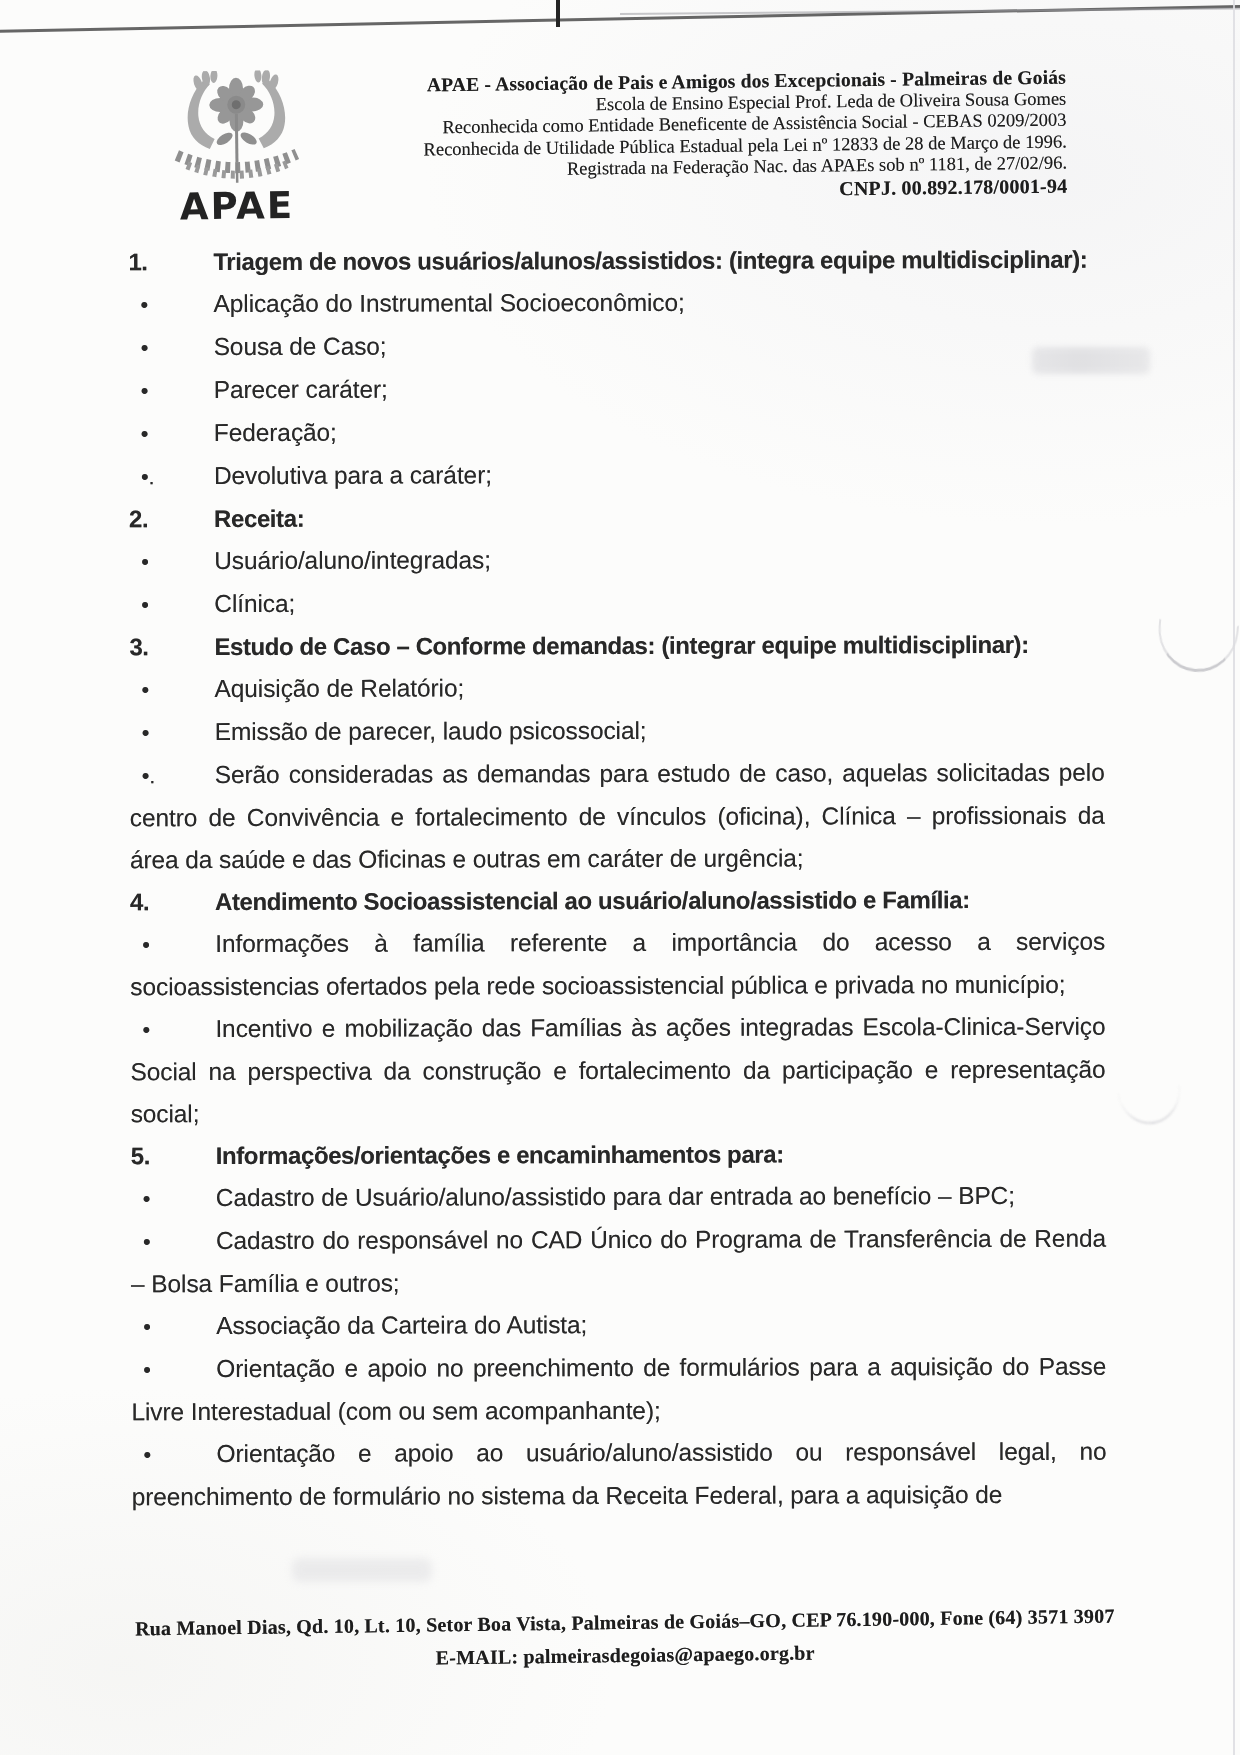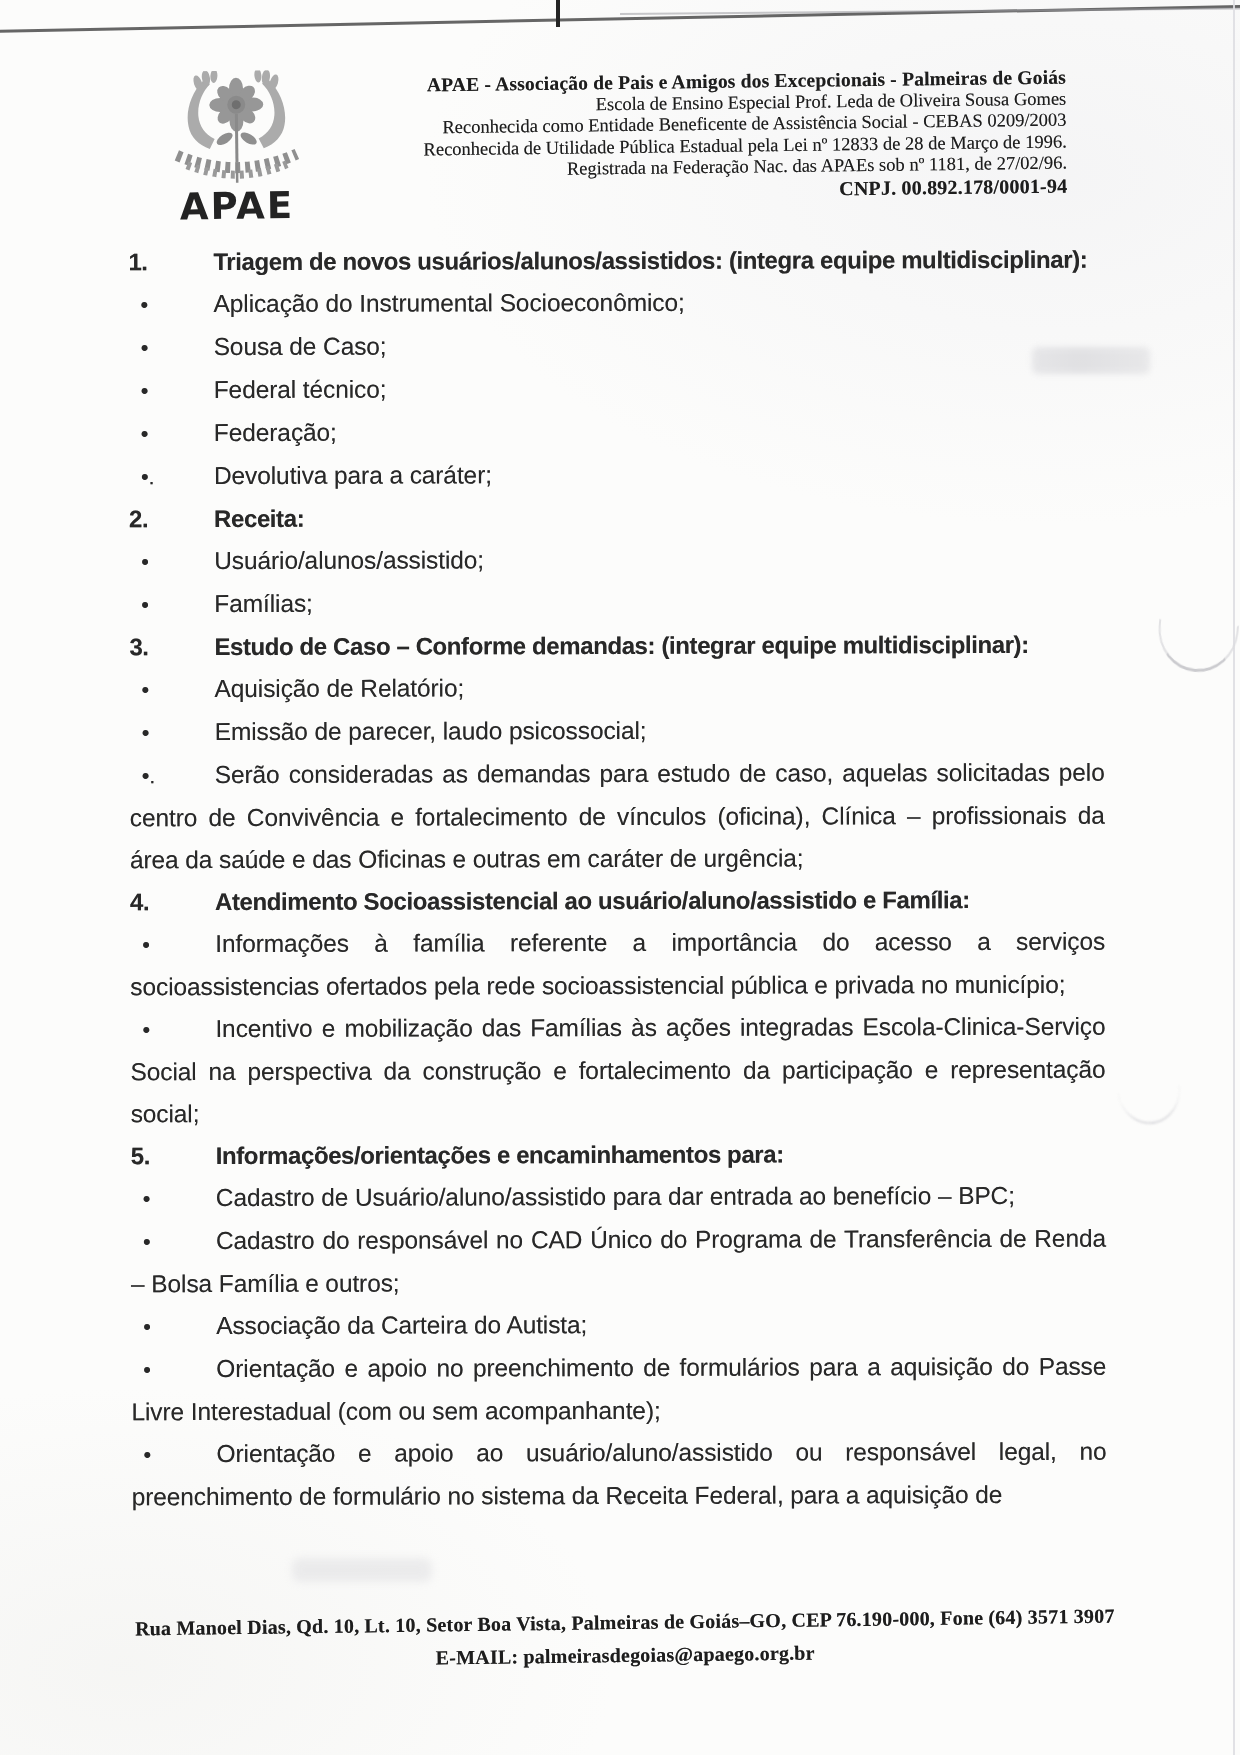--- a/index.html
+++ b/index.html
@@ -117,27 +117,27 @@
       <div class="l">Registrada na Federação Nac. das APAEs sob nº 1181, de 27/02/96.</div>
       <div class="l b cnpj">CNPJ. 00.892.178/0001-94</div>
     </div>
   </div>
 
   <div class="docbody">
 
     <p class="para h"><span class="mk">1.</span><span>Triagem de novos usuários/alunos/assistidos: (integra equipe multidisciplinar):</span></p>
     <p class="para"><span class="mk blt">•</span><span>Aplicação do Instrumental Socioeconômico;</span></p>
     <p class="para"><span class="mk blt">•</span><span>Sousa de Caso;</span></p>
-    <p class="para"><span class="mk blt">•</span><span>Federal técnico;</span></p>
+    <p class="para"><span class="mk blt">•</span><span>Parecer caráter;</span></p>
     <p class="para"><span class="mk blt">•</span><span>Federação;</span></p>
     <p class="para"><span class="mk blt">•.</span><span>Devolutiva para a caráter;</span></p>
 
     <p class="para h"><span class="mk">2.</span><span>Receita:</span></p>
-    <p class="para"><span class="mk blt">•</span><span>Usuário/alunos/assistido;</span></p>
-    <p class="para"><span class="mk blt">•</span><span>Famílias;</span></p>
+    <p class="para"><span class="mk blt">•</span><span>Usuário/aluno/integradas;</span></p>
+    <p class="para"><span class="mk blt">•</span><span>Clínica;</span></p>
 
     <p class="para h"><span class="mk">3.</span><span>Estudo de Caso – Conforme demandas: (integrar equipe multidisciplinar):</span></p>
     <p class="para"><span class="mk blt">•</span><span>Aquisição de Relatório;</span></p>
     <p class="para"><span class="mk blt">•</span><span>Emissão de parecer, laudo psicossocial;</span></p>
     <p class="para"><span class="mk blt">•.</span><span>Serão consideradas as demandas para estudo de caso, aquelas solicitadas pelo centro de Convivência e fortalecimento de vínculos (oficina), Clínica – profissionais da área da saúde e das Oficinas e outras em caráter de urgência;</span></p>
 
     <p class="para h"><span class="mk">4.</span><span>Atendimento Socioassistencial ao usuário/aluno/assistido e Família:</span></p>
     <p class="para"><span class="mk blt">•</span><span>Informações à família referente a importância do acesso a serviços socioassistencias ofertados pela rede socioassistencial pública e privada no município;</span></p>
     <p class="para"><span class="mk blt">•</span><span>Incentivo e mobilização das Famílias às ações integradas Escola-Clinica-Serviço Social na perspectiva da construção e fortalecimento da participação e representação social;</span></p>
 

